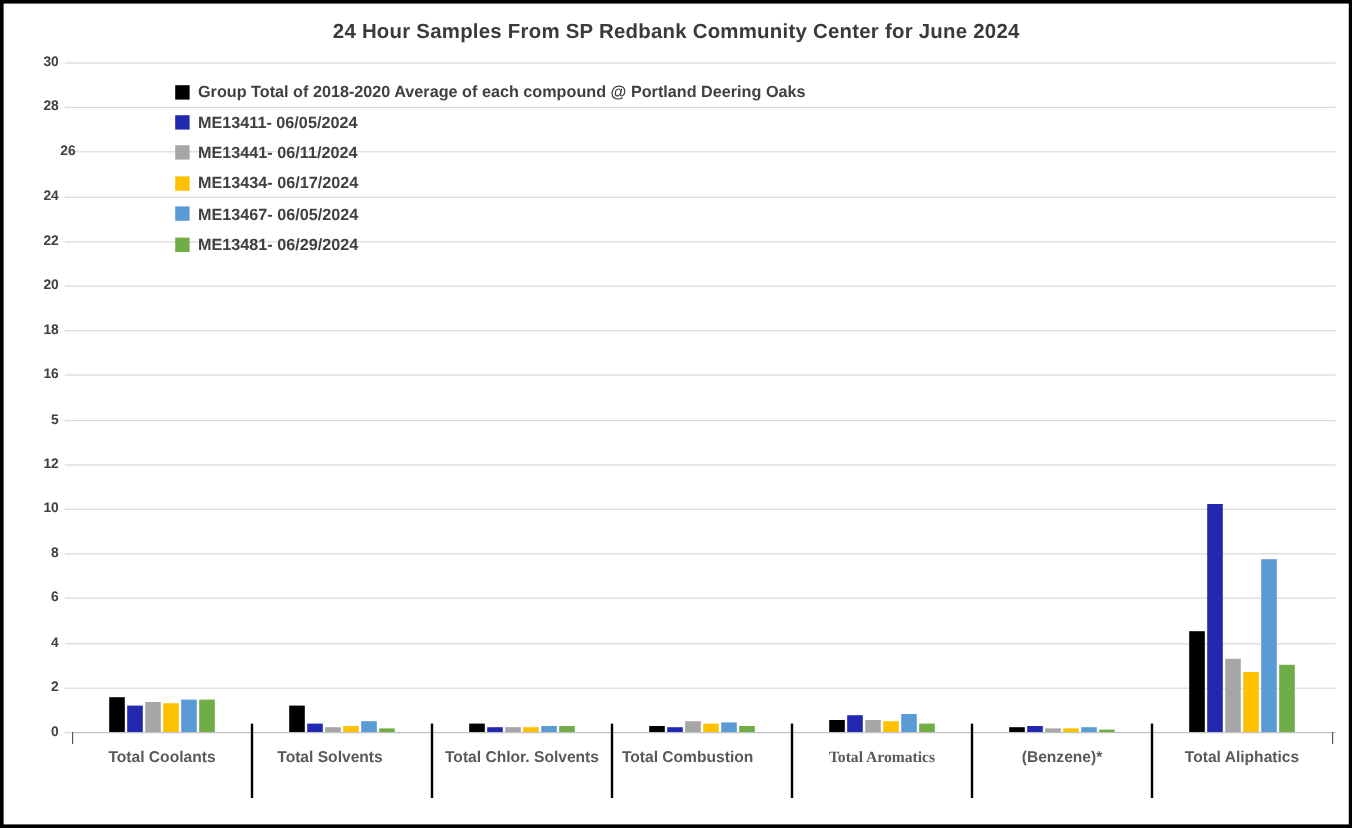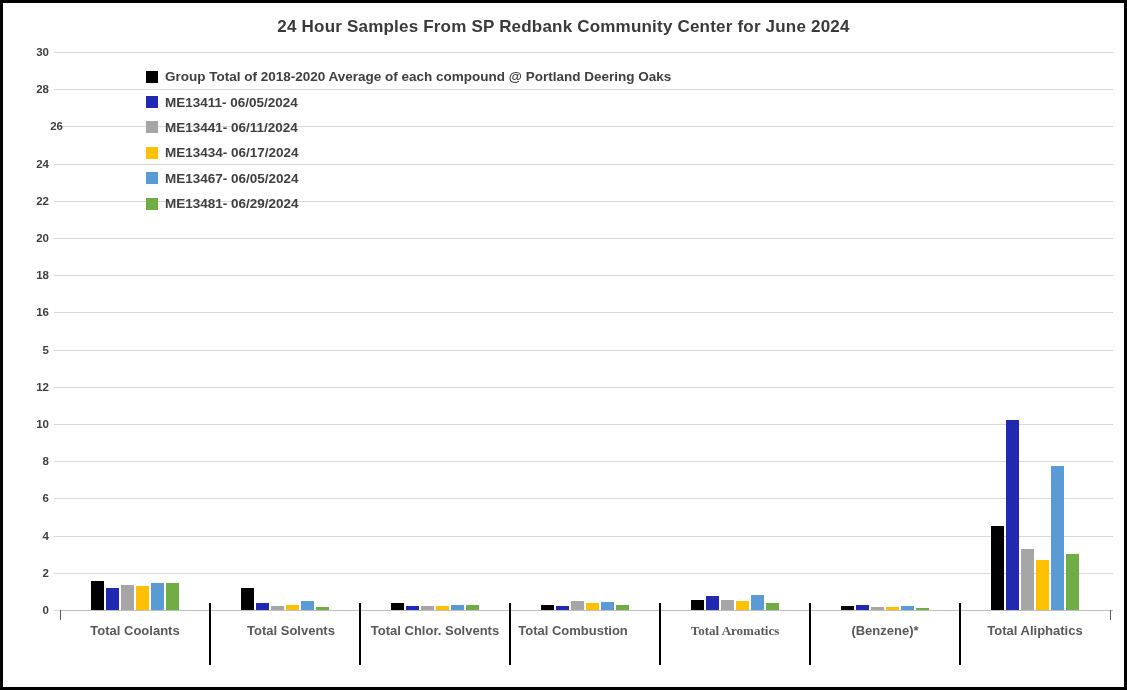--- a/index.html
+++ b/index.html
@@ -102,21 +102,21 @@
       <div class="ylab" style="left: 6px; top: 44px;">30</div>
       <div class="divider" style="left: 206px; top: 600px; height: 62px;"></div>
       <div class="divider" style="left: 356px; top: 600px; height: 62px;"></div>
       <div class="divider" style="left: 506px; top: 600px; height: 62px;"></div>
       <div class="divider" style="left: 656px; top: 600px; height: 62px;"></div>
       <div class="divider" style="left: 806px; top: 600px; height: 62px;"></div>
       <div class="divider" style="left: 956px; top: 600px; height: 62px;"></div>
       <div class="edge-tick" style="left: 57px; top: 607px; height: 10px;"></div>
       <div class="edge-tick" style="left: 1107px; top: 607px; height: 10px;"></div>
       <div class="cat-label" style="left: 57px; top: 620px; width: 150px;">Total Coolants</div>
-      <div class="cat-label" style="left: 207px; top: 620px; width: 130px; padding-left: 16px;">Total Solvents</div>
+      <div class="cat-label" style="left: 207px; top: 620px; width: 130px;">Total Solvents</div>
       <div class="cat-label" style="left: 357px; top: 620px; width: 150px;">Total Chlor. Solvents</div>
       <div class="cat-label" style="left: 507px; top: 620px; width: 126px;">Total Combustion</div>
       <div class="cat-label" style="left: 657px; top: 620px; width: 150px; font-family: Liberation Serif, serif;">Total Aromatics</div>
       <div class="cat-label" style="left: 807px; top: 620px; width: 150px;">(Benzene)*</div>
       <div class="cat-label" style="left: 957px; top: 620px; width: 150px;">Total Aliphatics</div>
       <div class="bar" style="left: 88px; top: 578px; width: 13px; height: 29px; background: rgb(0, 0, 0);"></div>
       <div class="bar" style="left: 103px; top: 585px; width: 13px; height: 22px; background: rgb(33, 41, 176);"></div>
       <div class="bar" style="left: 118px; top: 582px; width: 13px; height: 25px; background: rgb(166, 166, 166);"></div>
       <div class="bar" style="left: 133px; top: 583px; width: 13px; height: 24px; background: rgb(255, 192, 0);"></div>
       <div class="bar" style="left: 148px; top: 580px; width: 13px; height: 27px; background: rgb(91, 155, 213);"></div>

